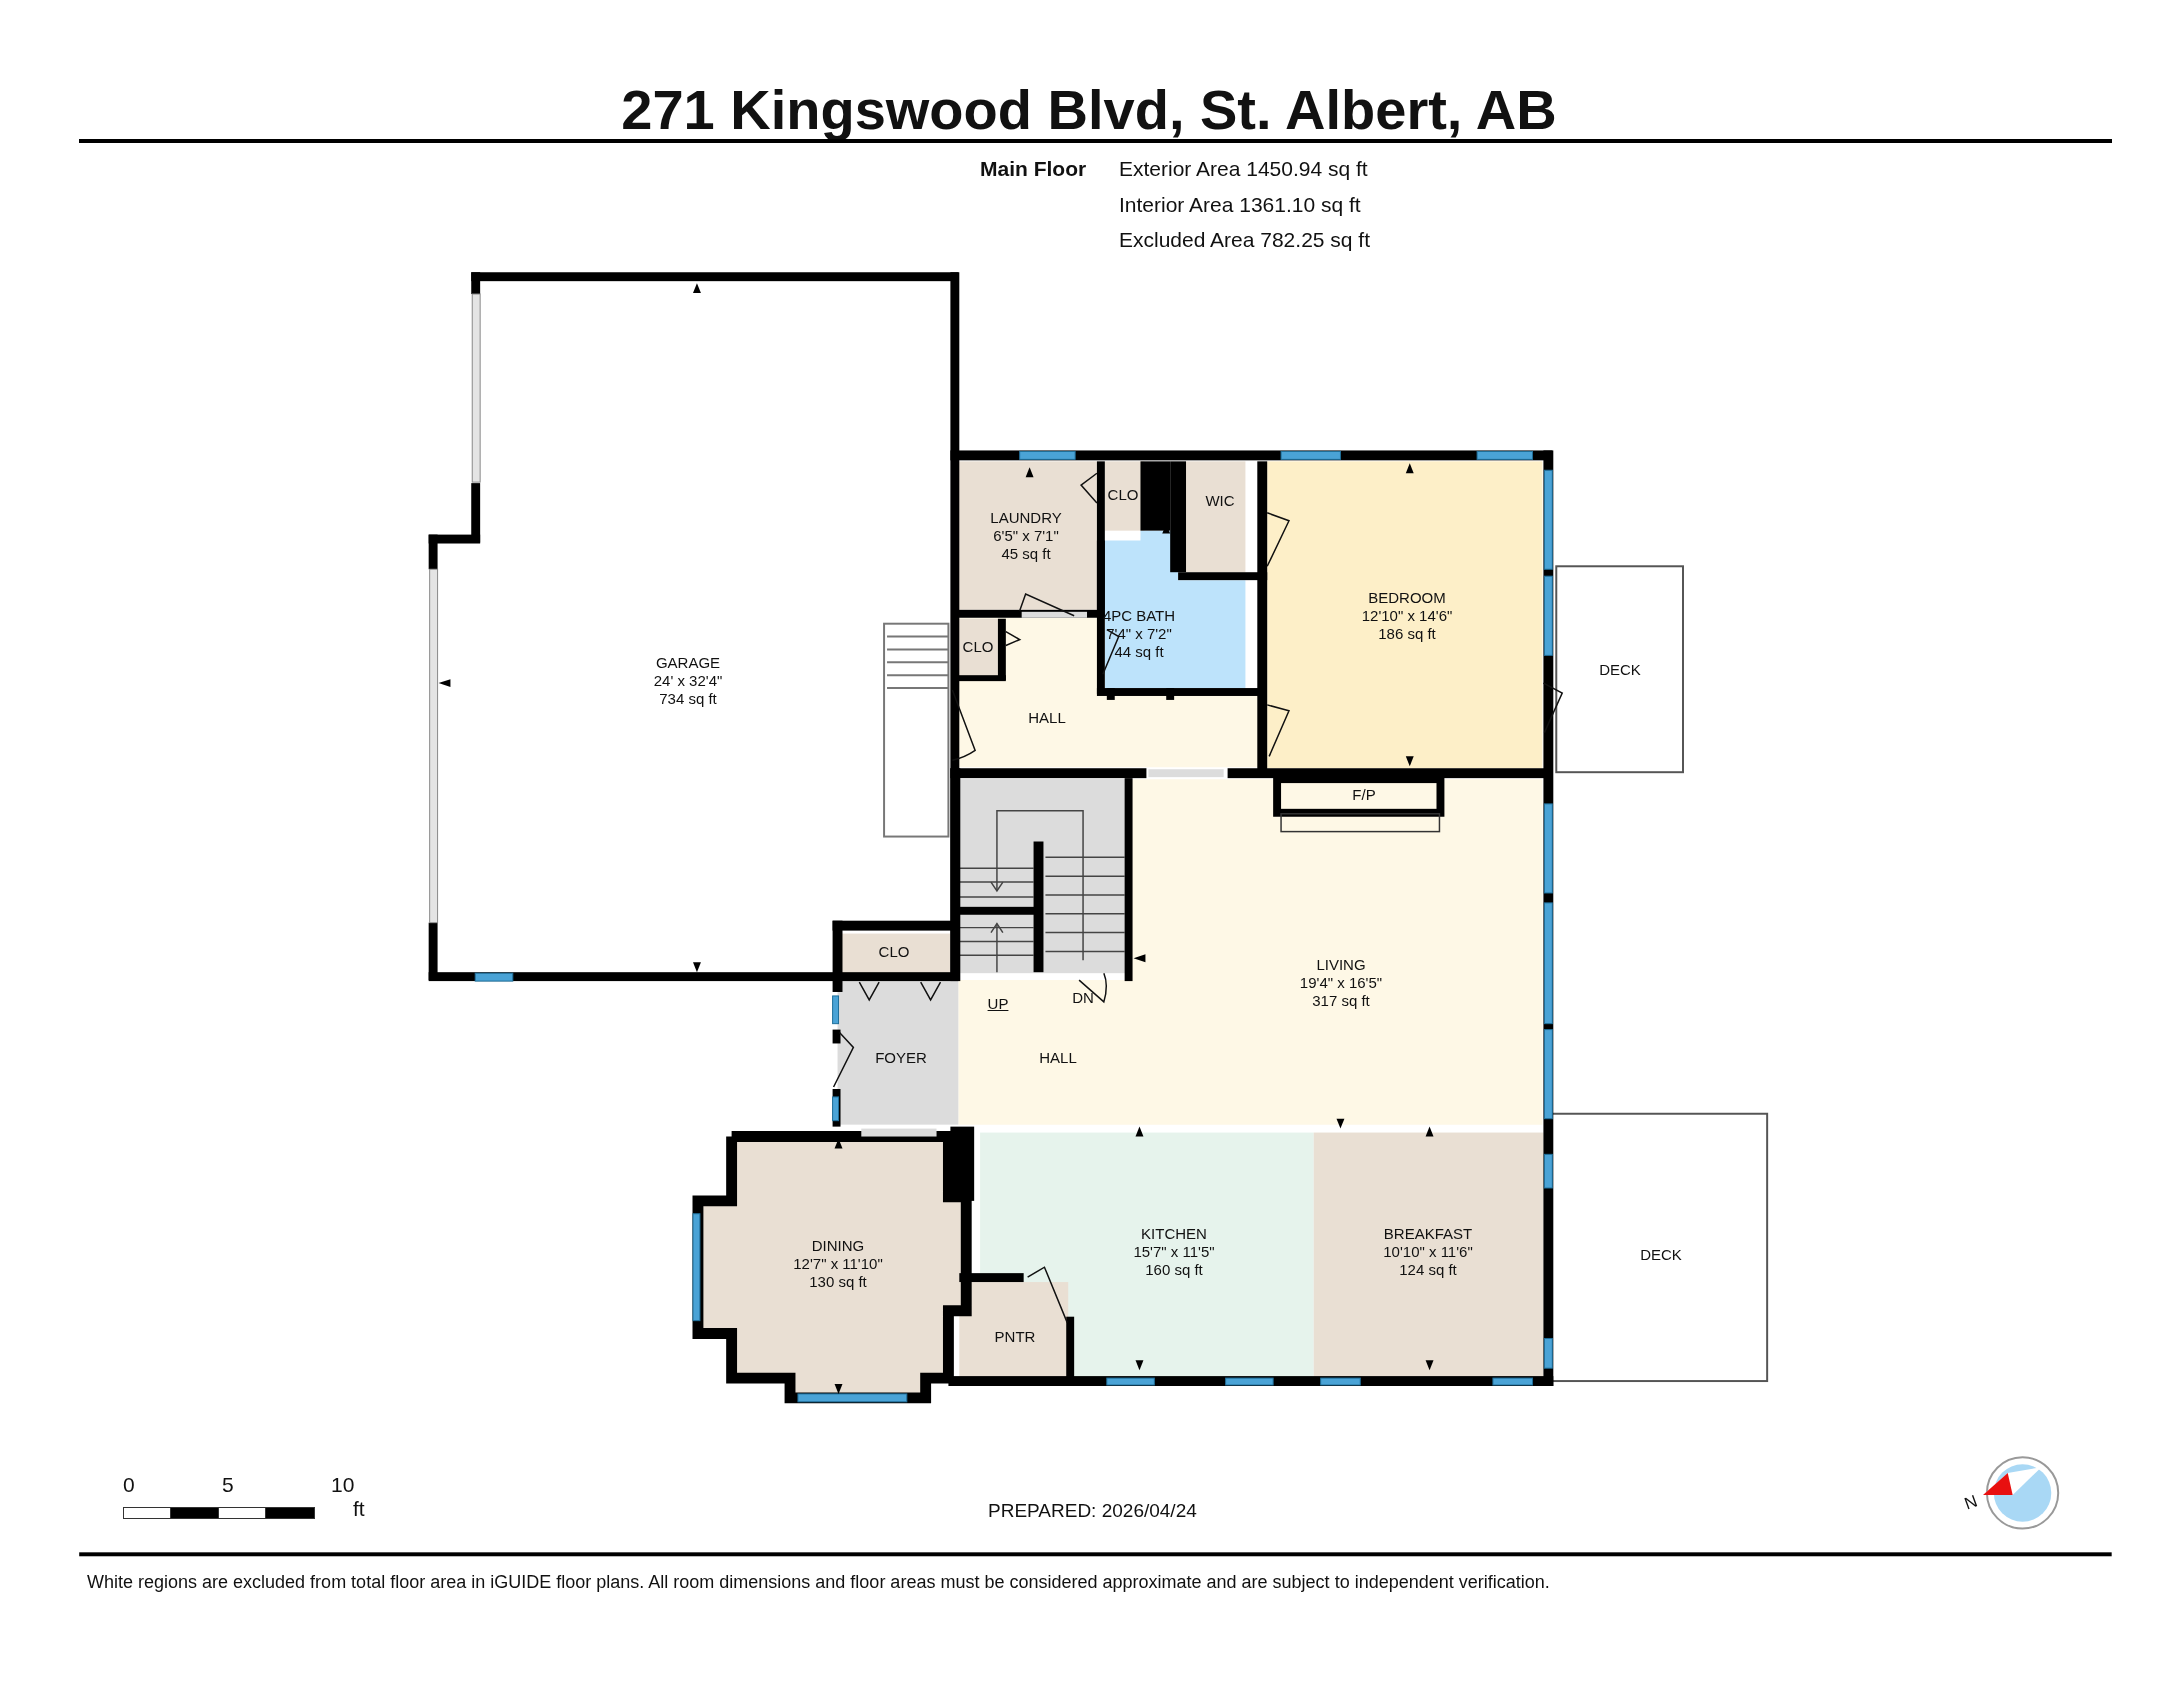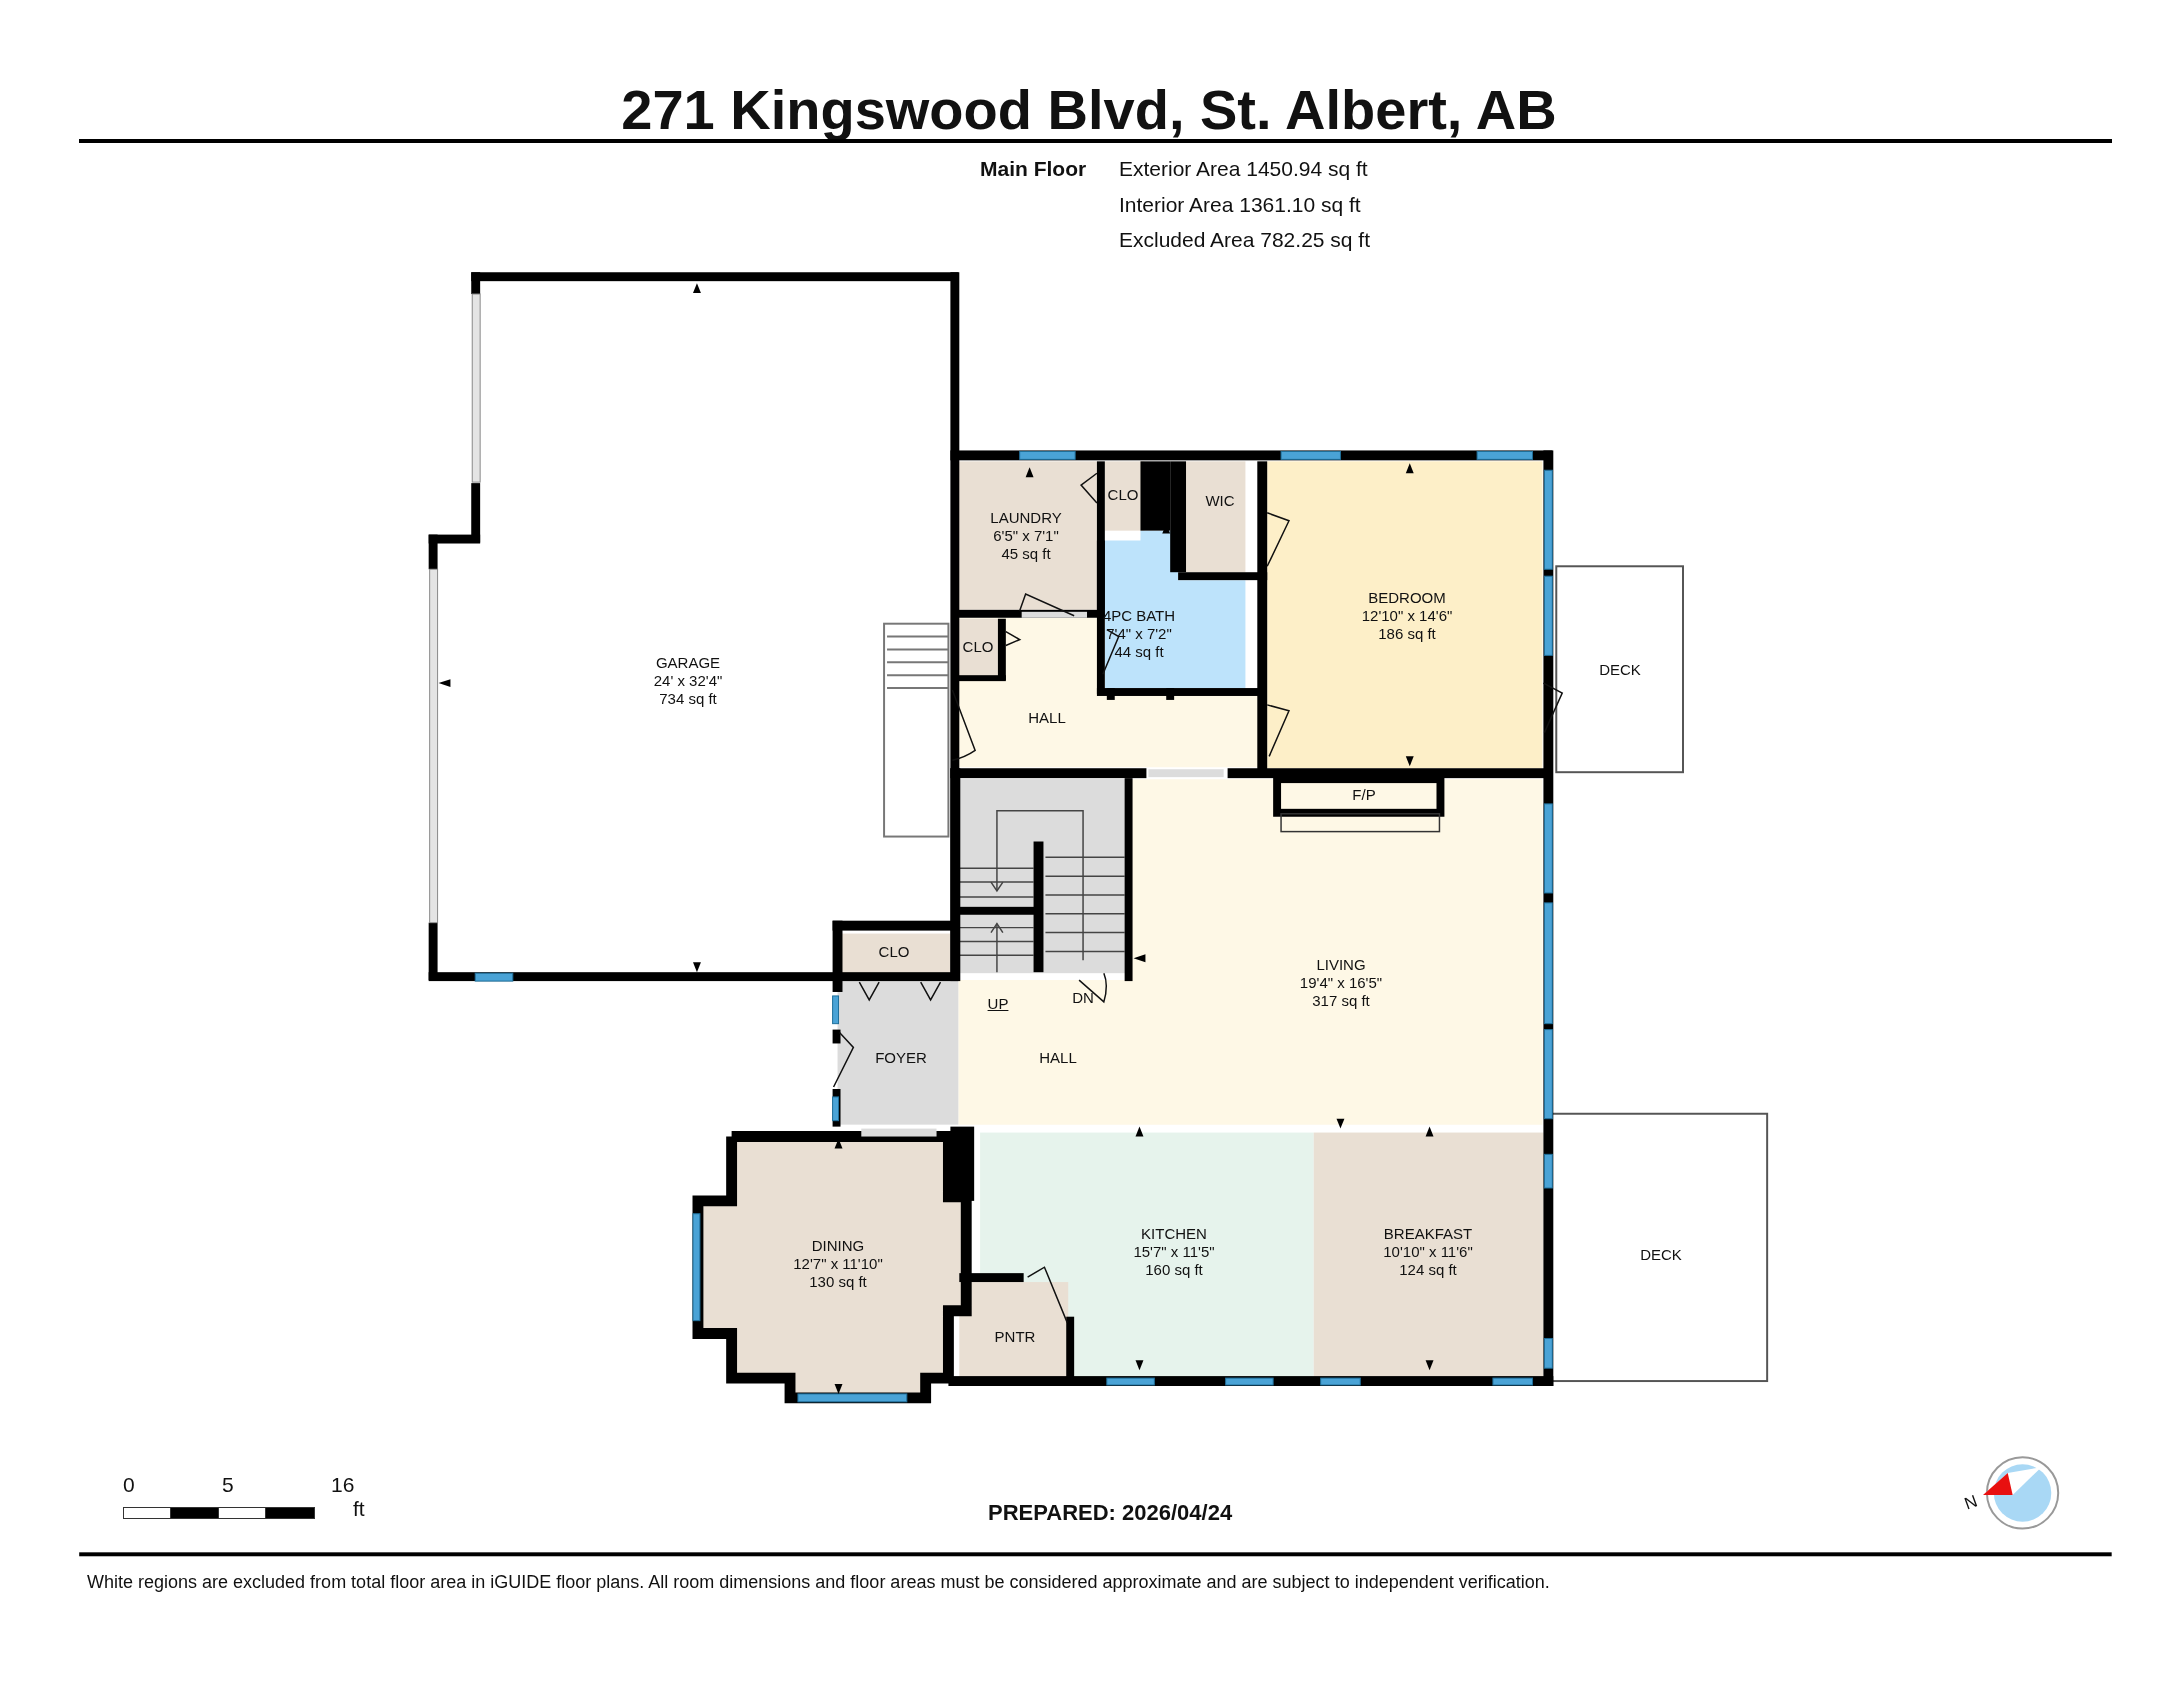--- a/index.html
+++ b/index.html
@@ -8,21 +8,21 @@
   .title{left:0;width:2178px;top:77px;text-align:center;font-size:56px;font-weight:bold;letter-spacing:0px;}
   .rule{left:79px;width:2033px;height:4px;background:#000;}
   .areas{top:154px;font-size:21px;line-height:36px;}
   .areas .lbl{position:absolute;left:980px;font-weight:bold;}
   .areas .vals{position:absolute;left:1119px;white-space:nowrap;}
   svg{position:absolute;left:0;top:0;}
   .rlabel{position:absolute;text-align:center;font-size:15px;line-height:18px;transform:translate(-50%,-50%);white-space:nowrap;}
   .scale{left:123px;top:1473px;}
   .scale .num{position:absolute;font-size:21px;top:0;}
   .scale .bar{position:absolute;top:34px;height:10px;border:1px solid #333;}
-  .prepared{left:988px;top:1500px;font-size:22px;font-weight:bold;}
+  .prepared{left:988px;top:1500px;font-size:19px;}
   .footer{left:87px;top:1572px;font-size:18px;}
 </style>
 </head>
 <body>
 
 <div class="abs title">271 Kingswood Blvd, St. Albert, AB</div>
 <div class="abs rule" style="top:139px;"></div>
 
 <div class="abs areas" style="left:0;top:151px;width:1778px;height:109px;">
   <div class="lbl" style="top:0;">Main Floor</div>
@@ -304,21 +304,21 @@
 <div class="rlabel" style="left:1015px;top:1337px;">
     <div>PNTR</div>
   </div>
 <div class="rlabel" style="left:1661px;top:1255px;">
     <div>DECK</div>
   </div>
 
 <div class="abs scale">
   <div class="num" style="left:0;">0</div>
   <div class="num" style="left:99px;">5</div>
-  <div class="num" style="left:208px;">16</div>
+  <div class="num" style="left:208px;">10</div>
   <div class="bar" style="left:0;width:46px;background:#fff;"></div>
   <div class="bar" style="left:47px;width:48px;background:#000;"></div>
   <div class="bar" style="left:95px;width:46px;background:#fff;"></div>
   <div class="bar" style="left:142px;width:48px;background:#000;"></div>
   <div class="num" style="left:230px;top:24px;">ft</div>
 </div>
 
 <div class="abs" style="left:1965px;top:1493px;font-size:17px;transform:rotate(-20deg);">N</div>
 
 <div class="abs prepared">PREPARED: 2026/04/24</div>

